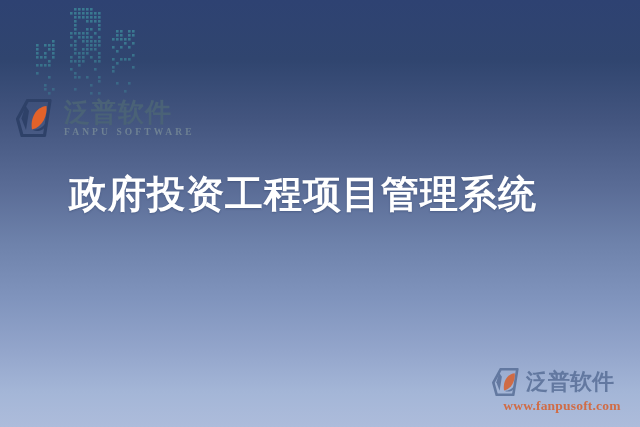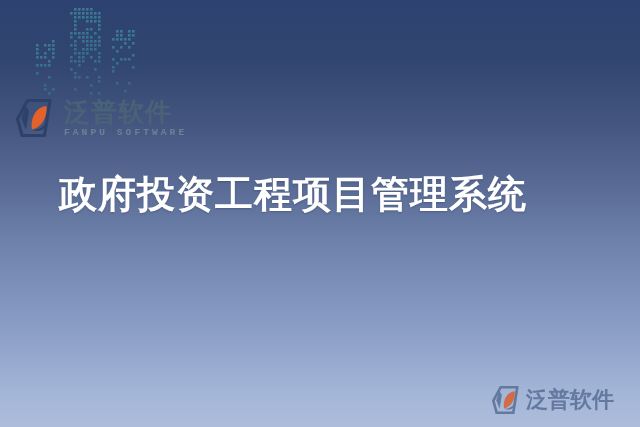--- a/index.html
+++ b/index.html
@@ -68,27 +68,27 @@
     color: #4a6277;
     letter-spacing: 1px;
     font-family: "DejaVu Sans", "Liberation Sans", sans-serif;
   }
   #logo-en {
     margin-top: 3px;
     font-size: 9.5px;
     font-weight: 600;
     color: #6e8193;
     letter-spacing: 3.1px;
-    font-family: Liberation Mono, monospace;
+    font-family: Liberation Serif, serif;
   }
 
   
   #headline {
     position: absolute;
-    left: 5px;
+    left: 15px;
     top: 169px;
     width: 576px;
     text-align: center;
     color: #ffffff;
     font-family: "DejaVu Sans", "Liberation Sans", sans-serif;
     font-weight: 700;
     font-size: 38px;
     line-height: 50px;
     letter-spacing: 1px;
     text-shadow: 0 1px 2px rgba(30,48,84,0.30);
@@ -310,15 +310,16 @@
       <div id="wm-mark">
         <svg width="30" height="28" viewBox="0 0 40 38" aria-hidden="true">
           <path d="M11.5 1.5 L34 1.5 L28.5 36.5 L6 36.5 L1.5 20 Z" fill="none" stroke="#5e749c" stroke-width="3.6" stroke-linejoin="round"></path>
           <path d="M9.5 6.5 L5.5 19.5 L10 31 L13 12 Z" fill="#5e749c"></path>
           <path d="M16 30.5 C14 20 19.5 8 30.5 7 C31.5 16 27 28 16 30.5 Z" fill="#d4663a"></path>
           <path d="M16.2 30.8 C22 31.4 28 27.8 30.6 22.6 C29.8 30.4 24.2 34.2 16.2 30.8 Z" fill="#5e749c"></path>
         </svg>
       </div>
       <span id="wm-cn">泛普软件</span>
     </div>
+    <div id="wm-url">www.fanpusoft.com</div>
   </div>
 
 </div>
 
 </body></html>

